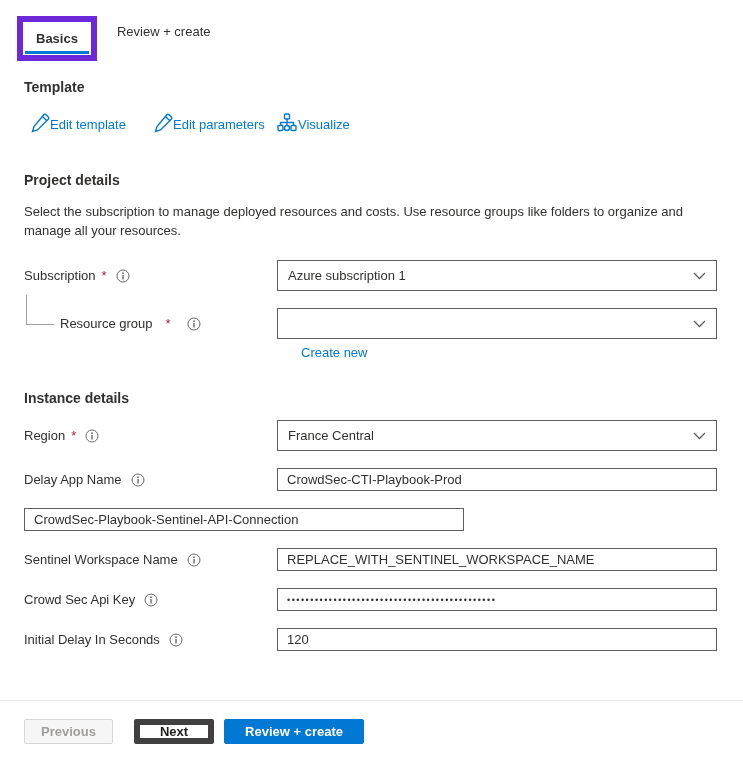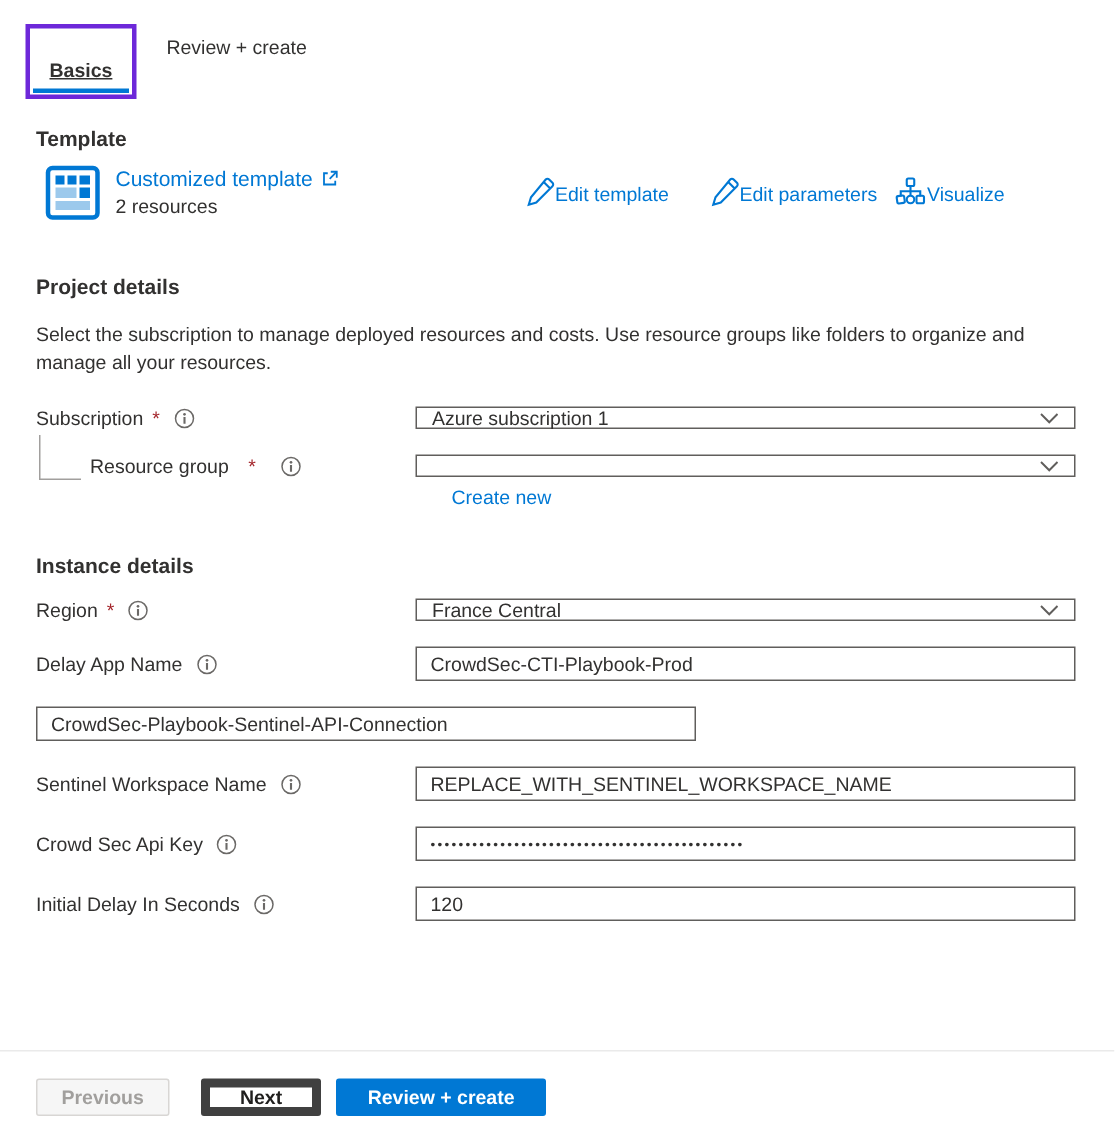--- a/index.html
+++ b/index.html
@@ -9,25 +9,24 @@
     font-family: "Liberation Sans", sans-serif;
     color: #323130;
     overflow: hidden;
     position: relative;
     font-size: 13px;
   }
   
   .tabs { display: flex; align-items: flex-start; padding: 16px 0 0 17px; }
   .tab-active {
     position: relative;
-    border: 3px solid #6d28d9;
-    padding: 20px 13px 9px 13px;
+    border: 6px solid #6d28d9;
+    padding: 9px 13px 9px 13px;
     font-weight: bold;
     cursor: pointer;
-    text-decoration: underline;
   }
   .tab-underline {
     position: absolute; left: 2px; right: 2px; bottom: 1px;
     height: 3px; background: #0078d4;
   }
   .tab-plain {
     padding: 8px 14px;
     margin-left: 6px;
     cursor: pointer;
   }
@@ -75,21 +74,21 @@
   }
   .label-cell {
     width: 253px; flex: 0 0 253px;
     display: flex; align-items: center; gap: 5px;
   }
   .label-cell.indented { padding-left: 36px; gap: 12px; }
   .req { color: #a4262c; margin-left: 1px; }
   .info-icon { display: inline-flex; margin-left: 4px; cursor: default; }
   .field-cell { width: 440px; flex: 0 0 440px; }
   .dropdown {
-    height: 15px; border: 1px solid #605e5c; background: #fff;
+    height: 31px; border: 1px solid #605e5c; background: #fff;
     display: flex; align-items: center; justify-content: space-between;
     padding: 0 10px; cursor: pointer;
   }
   .txt-input {
     width: 100%; height: 23px; border: 1px solid #605e5c; background: #fff;
     padding: 0 9px; font-family: "Liberation Sans", sans-serif;
     font-size: 13px; color: #323130; outline: none;
   }
   .pwd-input { font-size: 9px; letter-spacing: 1.5px; }
   .connector {
@@ -127,42 +126,20 @@
     <div class="tab-underline"></div>
   </div>
   <div class="tab-plain">
     <span>Review + create</span>
   </div>
 </div>
 
 <div class="section-heading h-template">Template</div>
 
 <div class="template-row">
-  <div class="template-info">
-    <svg class="template-icon" viewBox="0 0 37 37">
-      <rect x="2" y="2" width="33" height="33" rx="3" fill="none" stroke="#0078d4" stroke-width="3"></rect>
-      <rect x="7" y="7" width="6" height="6" fill="#0078d4"></rect>
-      <rect x="15" y="7" width="6" height="6" fill="#0078d4"></rect>
-      <rect x="23" y="7" width="7" height="6" fill="#0078d4"></rect>
-      <rect x="7" y="15" width="14" height="7" fill="#9cc9ec"></rect>
-      <rect x="23" y="15" width="7" height="7" fill="#0078d4"></rect>
-      <rect x="7" y="24" width="23" height="6" fill="#9cc9ec"></rect>
-    </svg>
-    <div class="template-meta">
-      <a class="template-link">
-        <span>Customized template</span>
-        <svg width="12" height="12" viewBox="0 0 12 12">
-          <path d="M4.5 2.5 H2 V10 H9.5 V7.5" fill="none" stroke="#0078d4" stroke-width="1.2"></path>
-          <path d="M6.5 1.5 H10.5 V5.5" fill="none" stroke="#0078d4" stroke-width="1.2"></path>
-          <path d="M10.2 1.8 L5.8 6.2" fill="none" stroke="#0078d4" stroke-width="1.2"></path>
-        </svg>
-      </a>
-      <div class="template-resources">2 resources</div>
-    </div>
-  </div>
 
   <div class="template-actions">
     <div class="action-col">
       <svg width="20" height="20" viewBox="0 0 20 20">
         <path d="M12.3 3.2 L16.8 7.7 M13.8 1.7 a1.6 1.6 0 0 1 2.3 0 l2.2 2.2 a1.6 1.6 0 0 1 0 2.3 L7.5 17 L2.5 18.5 L4 13.5 Z" fill="none" stroke="#0078d4" stroke-width="1.4"></path>
       </svg>
       <span class="action-label">Edit template</span>
     </div>
     <div class="action-col">
       <svg width="20" height="20" viewBox="0 0 20 20">

